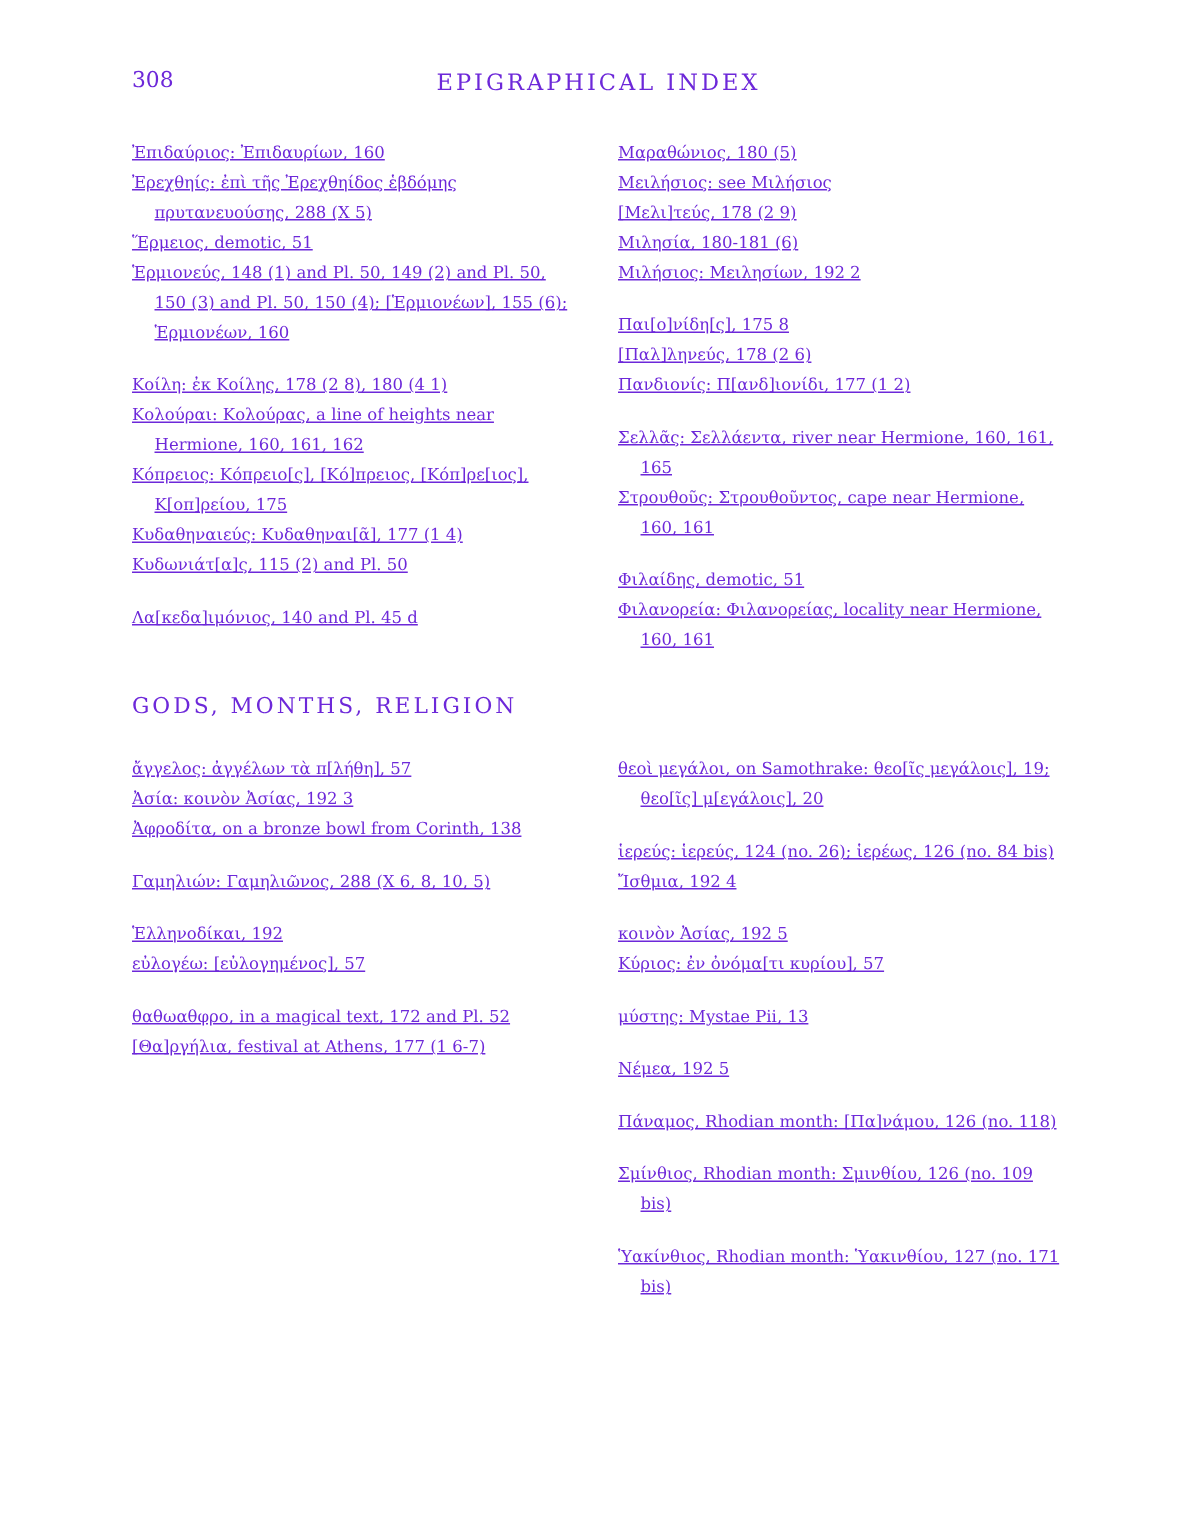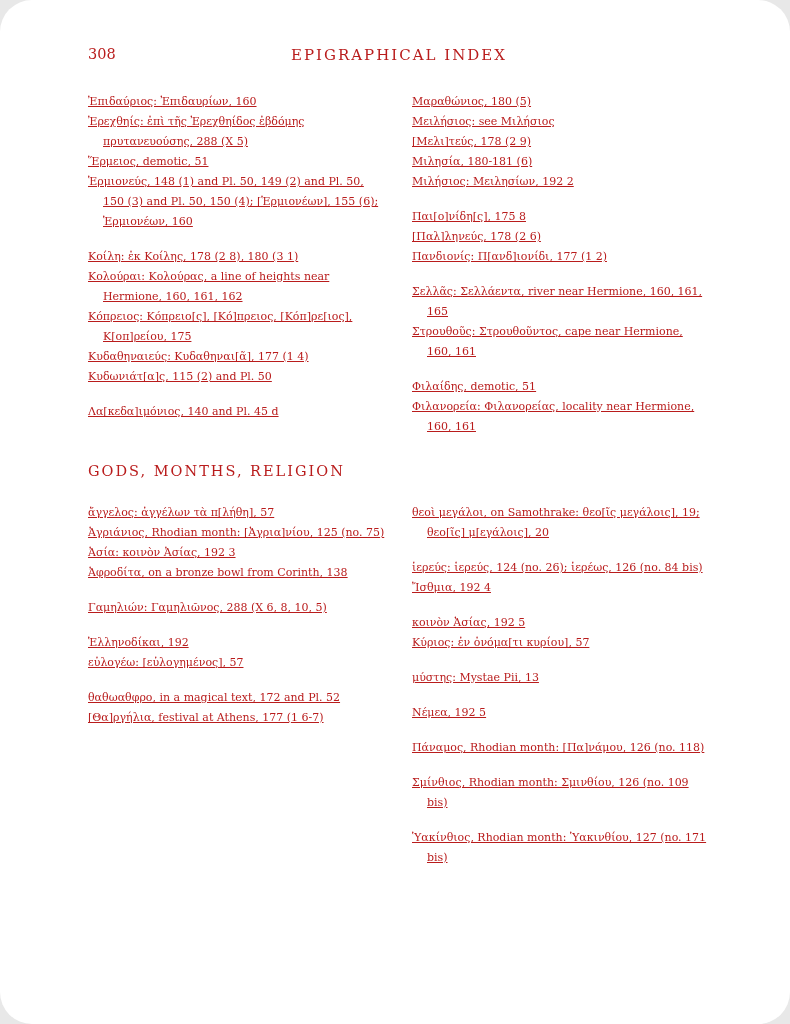--- a/index.html
+++ b/index.html
@@ -10,22 +10,21 @@
   .page {
     position: relative;
     width: 790px;
     height: 1024px;
     margin: 0 auto;
     background: #ffffff;
     box-sizing: border-box;
     padding: 46px 80px 40px 88px;
     overflow: hidden;
     font-family: "DejaVu Serif", "Liberation Serif", serif;
-    color: #b91c1c;
-    border-radius: 32px;
+    color: #6d28d9;
   }
   .page-header {
     position: relative;
     height: 20px;
     margin-bottom: 26px;
   }
   .page-number {
     position: absolute;
     left: 0;
     top: 0;
@@ -81,21 +80,21 @@
 
   <section class="columns">
     <div class="col">
         <div class="entry-group">
           <p class="entry">Ἐπιδαύριος: Ἐπιδαυρίων, 160</p>
           <p class="entry">Ἐρεχθηίς: ἐπὶ τῆς Ἐρεχθηίδος ἑβδόμης πρυτανευούσης, 288 (X 5)</p>
           <p class="entry">Ἕρμειος, demotic, 51</p>
           <p class="entry">Ἑρμιονεύς, 148 (1) and Pl. 50, 149 (2) and Pl. 50, 150 (3) and Pl. 50, 150 (4); [Ἑρμιονέων], 155 (6); Ἑρμιονέων, 160</p>
         </div>
         <div class="entry-group">
-          <p class="entry">Κοίλη: ἐκ Κοίλης, 178 (2 8), 180 (3 1)</p>
+          <p class="entry">Κοίλη: ἐκ Κοίλης, 178 (2 8), 180 (4 1)</p>
           <p class="entry">Κολούραι: Κολούρας, a line of heights near Hermione, 160, 161, 162</p>
           <p class="entry">Κόπρειος: Κόπρειο[ς], [Κό]πρειος, [Κόπ]ρε[ιος], Κ[οπ]ρείου, 175</p>
           <p class="entry">Κυδαθηναιεύς: Κυδαθηναι[ᾶ], 177 (1 4)</p>
           <p class="entry">Κυδωνιάτ[α]ς, 115 (2) and Pl. 50</p>
         </div>
         <div class="entry-group">
           <p class="entry">Λα[κεδα]ιμόνιος, 140 and Pl. 45 d</p>
         </div>
       </div>
     <div class="col">
@@ -121,21 +120,20 @@
         </div>
       </div>
   </section>
 
   <h2 class="section-heading">GODS, MONTHS, RELIGION</h2>
 
   <section class="columns">
     <div class="col">
         <div class="entry-group">
           <p class="entry">ἄγγελος: ἀγγέλων τὰ π[λήθη], 57</p>
-          <p class="entry">Ἀγριάνιος, Rhodian month: [Ἀγρια]νίου, 125 (no. 75)</p>
           <p class="entry">Ἀσία: κοινὸν Ἀσίας, 192 3</p>
           <p class="entry">Ἀφροδίτα, on a bronze bowl from Corinth, 138</p>
         </div>
         <div class="entry-group">
           <p class="entry">Γαμηλιών: Γαμηλιῶνος, 288 (X 6, 8, 10, 5)</p>
         </div>
         <div class="entry-group">
           <p class="entry">Ἑλληνοδίκαι, 192</p>
           <p class="entry">εὐλογέω: [εὐλογημένος], 57</p>
         </div>

